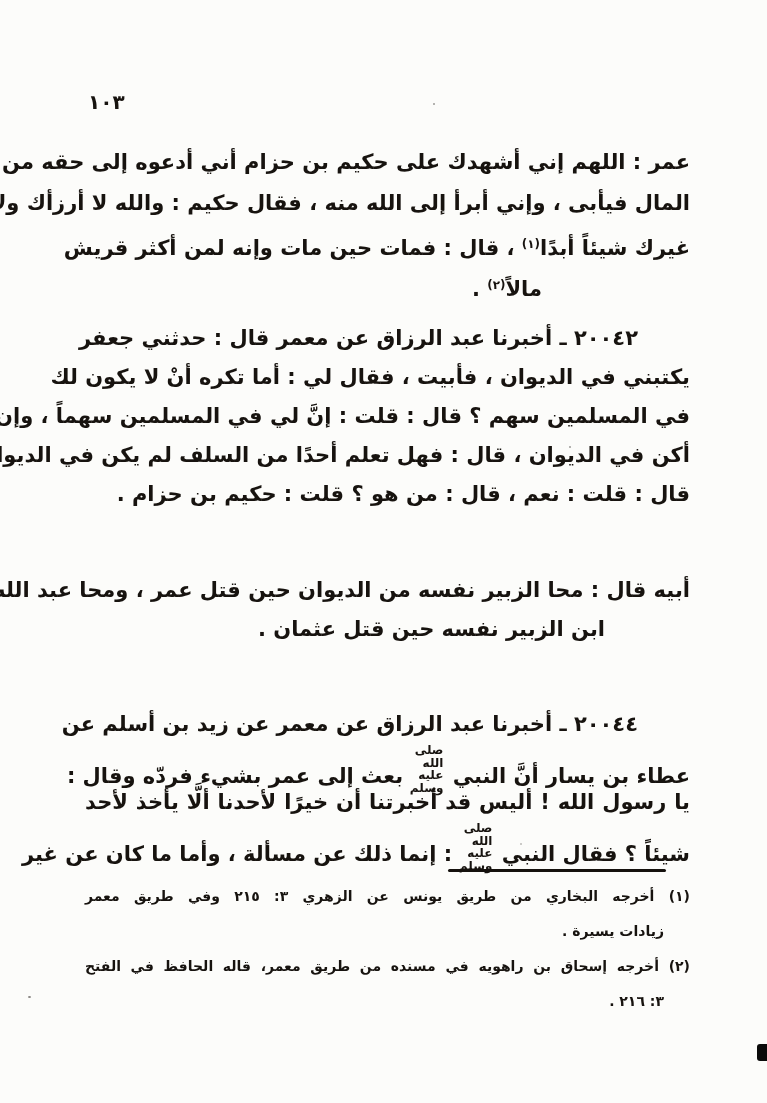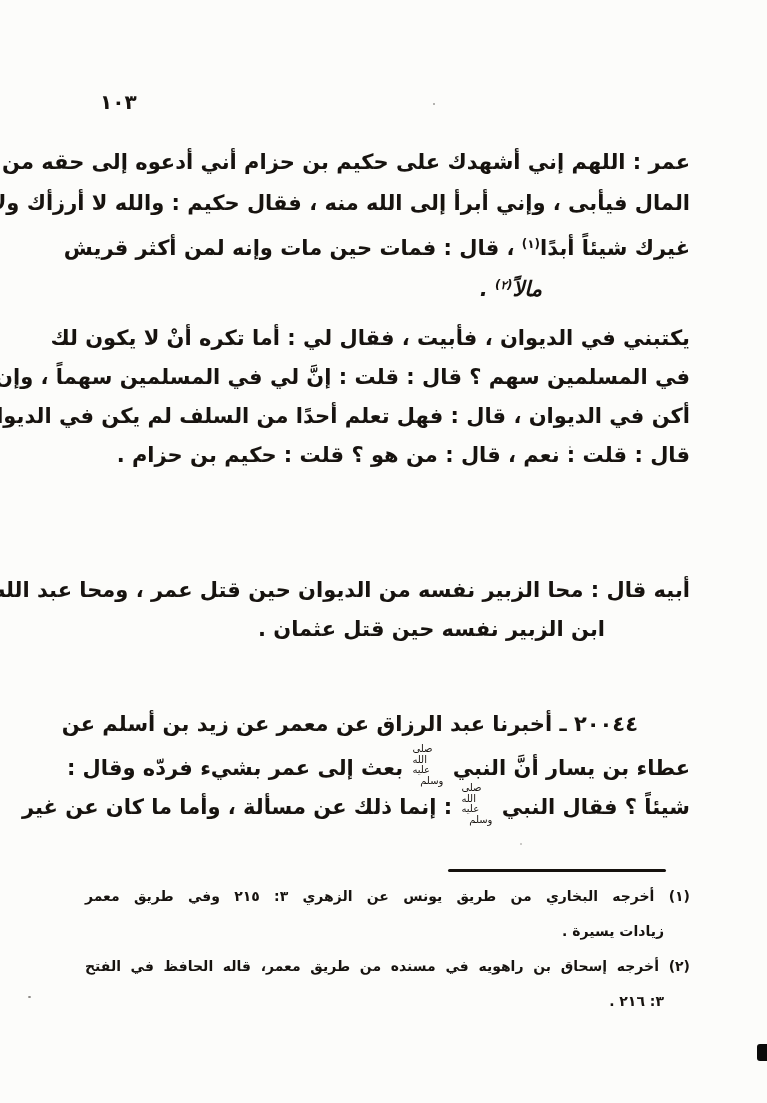--- a/index.html
+++ b/index.html
@@ -4,47 +4,47 @@
 <style>
   html,body{margin:0;padding:0;}
   body{
     width:767px;height:1103px;position:relative;overflow:hidden;
     background:#fcfcfa;
     font-family:"DejaVu Sans",sans-serif;
     color:#17130f;
     direction:rtl;
   }
   .page-number{
-    position:absolute;top:90px;left:100px;
+    position:absolute;top:90px;left:88px;
     font-size:20px;font-weight:700;letter-spacing:2px;
   }
   .para{
     position:absolute;right:77px;left:85px;
     font-size:21px;font-weight:700;
   }
   .line{
     white-space:nowrap;
     overflow:visible;
     height:var(--lh);
     line-height:var(--lh);
   }
   .j{text-align:justify;text-align-last:justify;}
   .r{text-align:center;text-align-last:right;}
   .indent{text-indent:52px;}
   #para-continuation{top:142px;--lh:41px;}
   #para-20042{top:319px;--lh:39px;}
   #para-20043{top:571px;--lh:39px;}
   #para-20044{top:705px;--lh:39px;}
-  .frag-left{text-align:right;text-align-last:right;padding-right:148px;font-style:italic;}
+  .frag-left{text-align:right;text-align-last:right;padding-right:148px;}
   .frag-mid{text-align:right;text-align-last:right;padding-right:85px;}
   sup.fn{font-size:12px;vertical-align:7px;font-weight:700;letter-spacing:0;}
   .seal{
     display:inline-block;width:31px;
-    font-size:10px;line-height:1.05;font-weight:400;
-    text-align:left;vertical-align:-9px;
+    font-size:12px;line-height:1.05;font-weight:700;
+    text-align:right;vertical-align:-9px;
     white-space:normal;
     margin:0 2px;
   }
   .fn-separator{
     position:absolute;top:869px;left:448px;width:218px;height:3px;
     background:#15110d;border-radius:2px;
   }
   .footnotes{
     position:absolute;right:77px;left:85px;top:879px;
     font-size:14px;font-weight:700;
@@ -67,34 +67,36 @@
 <div class="page-number">١٠٣</div>
 
 <div id="para-continuation" class="para">
   <div class="line j body-line seal-host">عمر : اللهم إني أشهدك على حكيم بن حزام أني أدعوه إلى حقه من هذا</div>
   <div class="line j body-line seal-host">المال فيأبى ، وإني أبرأ إلى الله منه ، فقال حكيم : والله لا أرزأك ولا</div>
   <div class="line j body-line seal-host">غيرك شيئاً أبدًا<sup class="fn">(١)</sup> ، قال : فمات حين مات وإنه لمن أكثر قريش</div>
   <div class="line frag-left body-line seal-host">مالاً<sup class="fn">(٢)</sup> .</div>
 </div>
 
 <div id="para-20042" class="para">
+  <div class="line j indent body-line seal-host">٢٠٠٤٢ ـ أخبرنا عبد الرزاق عن معمر قال : حدثني جعفر</div>
   <div class="line j body-line seal-host">يكتبني في الديوان ، فأبيت ، فقال لي : أما تكره أنْ لا يكون لك</div>
   <div class="line j body-line seal-host">في المسلمين سهم ؟ قال : قلت : إنَّ لي في المسلمين سهماً ، وإن لم</div>
   <div class="line j body-line seal-host">أكن في الديوان ، قال : فهل تعلم أحدًا من السلف لم يكن في الديوان ؟</div>
   <div class="line r body-line seal-host">قال : قلت : نعم ، قال : من هو ؟ قلت : حكيم بن حزام .</div>
 </div>
 
 <div id="para-20043" class="para">
   <div class="line j body-line seal-host">أبيه قال : محا الزبير نفسه من الديوان حين قتل عمر ، ومحا عبد الله</div>
   <div class="line frag-mid body-line seal-host">ابن الزبير نفسه حين قتل عثمان .</div>
 </div>
 
 <div id="para-20044" class="para">
   <div class="line j indent body-line seal-host">٢٠٠٤٤ ـ أخبرنا عبد الرزاق عن معمر عن زيد بن أسلم عن</div>
   <div class="line j body-line seal-host">عطاء بن يسار أنَّ النبي <span class="seal">صلى الله عليه وسلم</span> بعث إلى عمر بشيء فردّه وقال :</div>
+  <div class="line j body-line seal-host">يا رسول الله ! أليس قد أخبرتنا أن خيرًا لأحدنا ألَّا يأخذ لأحد</div>
   <div class="line j body-line seal-host">شيئاً ؟ فقال النبي <span class="seal">صلى الله عليه وسلم</span> : إنما ذلك عن مسألة ، وأما ما كان عن غير</div>
 </div>
 
 <div class="fn-separator"></div>
 
 <div class="footnotes">
   <div class="footnote">
     <div class="line j foot-line">(١) أخرجه البخاري من طريق يونس عن الزهري ٣: ٢١٥ وفي طريق معمر</div>
     <div class="line fcont foot-line">زيادات يسيرة .</div>
   </div>

